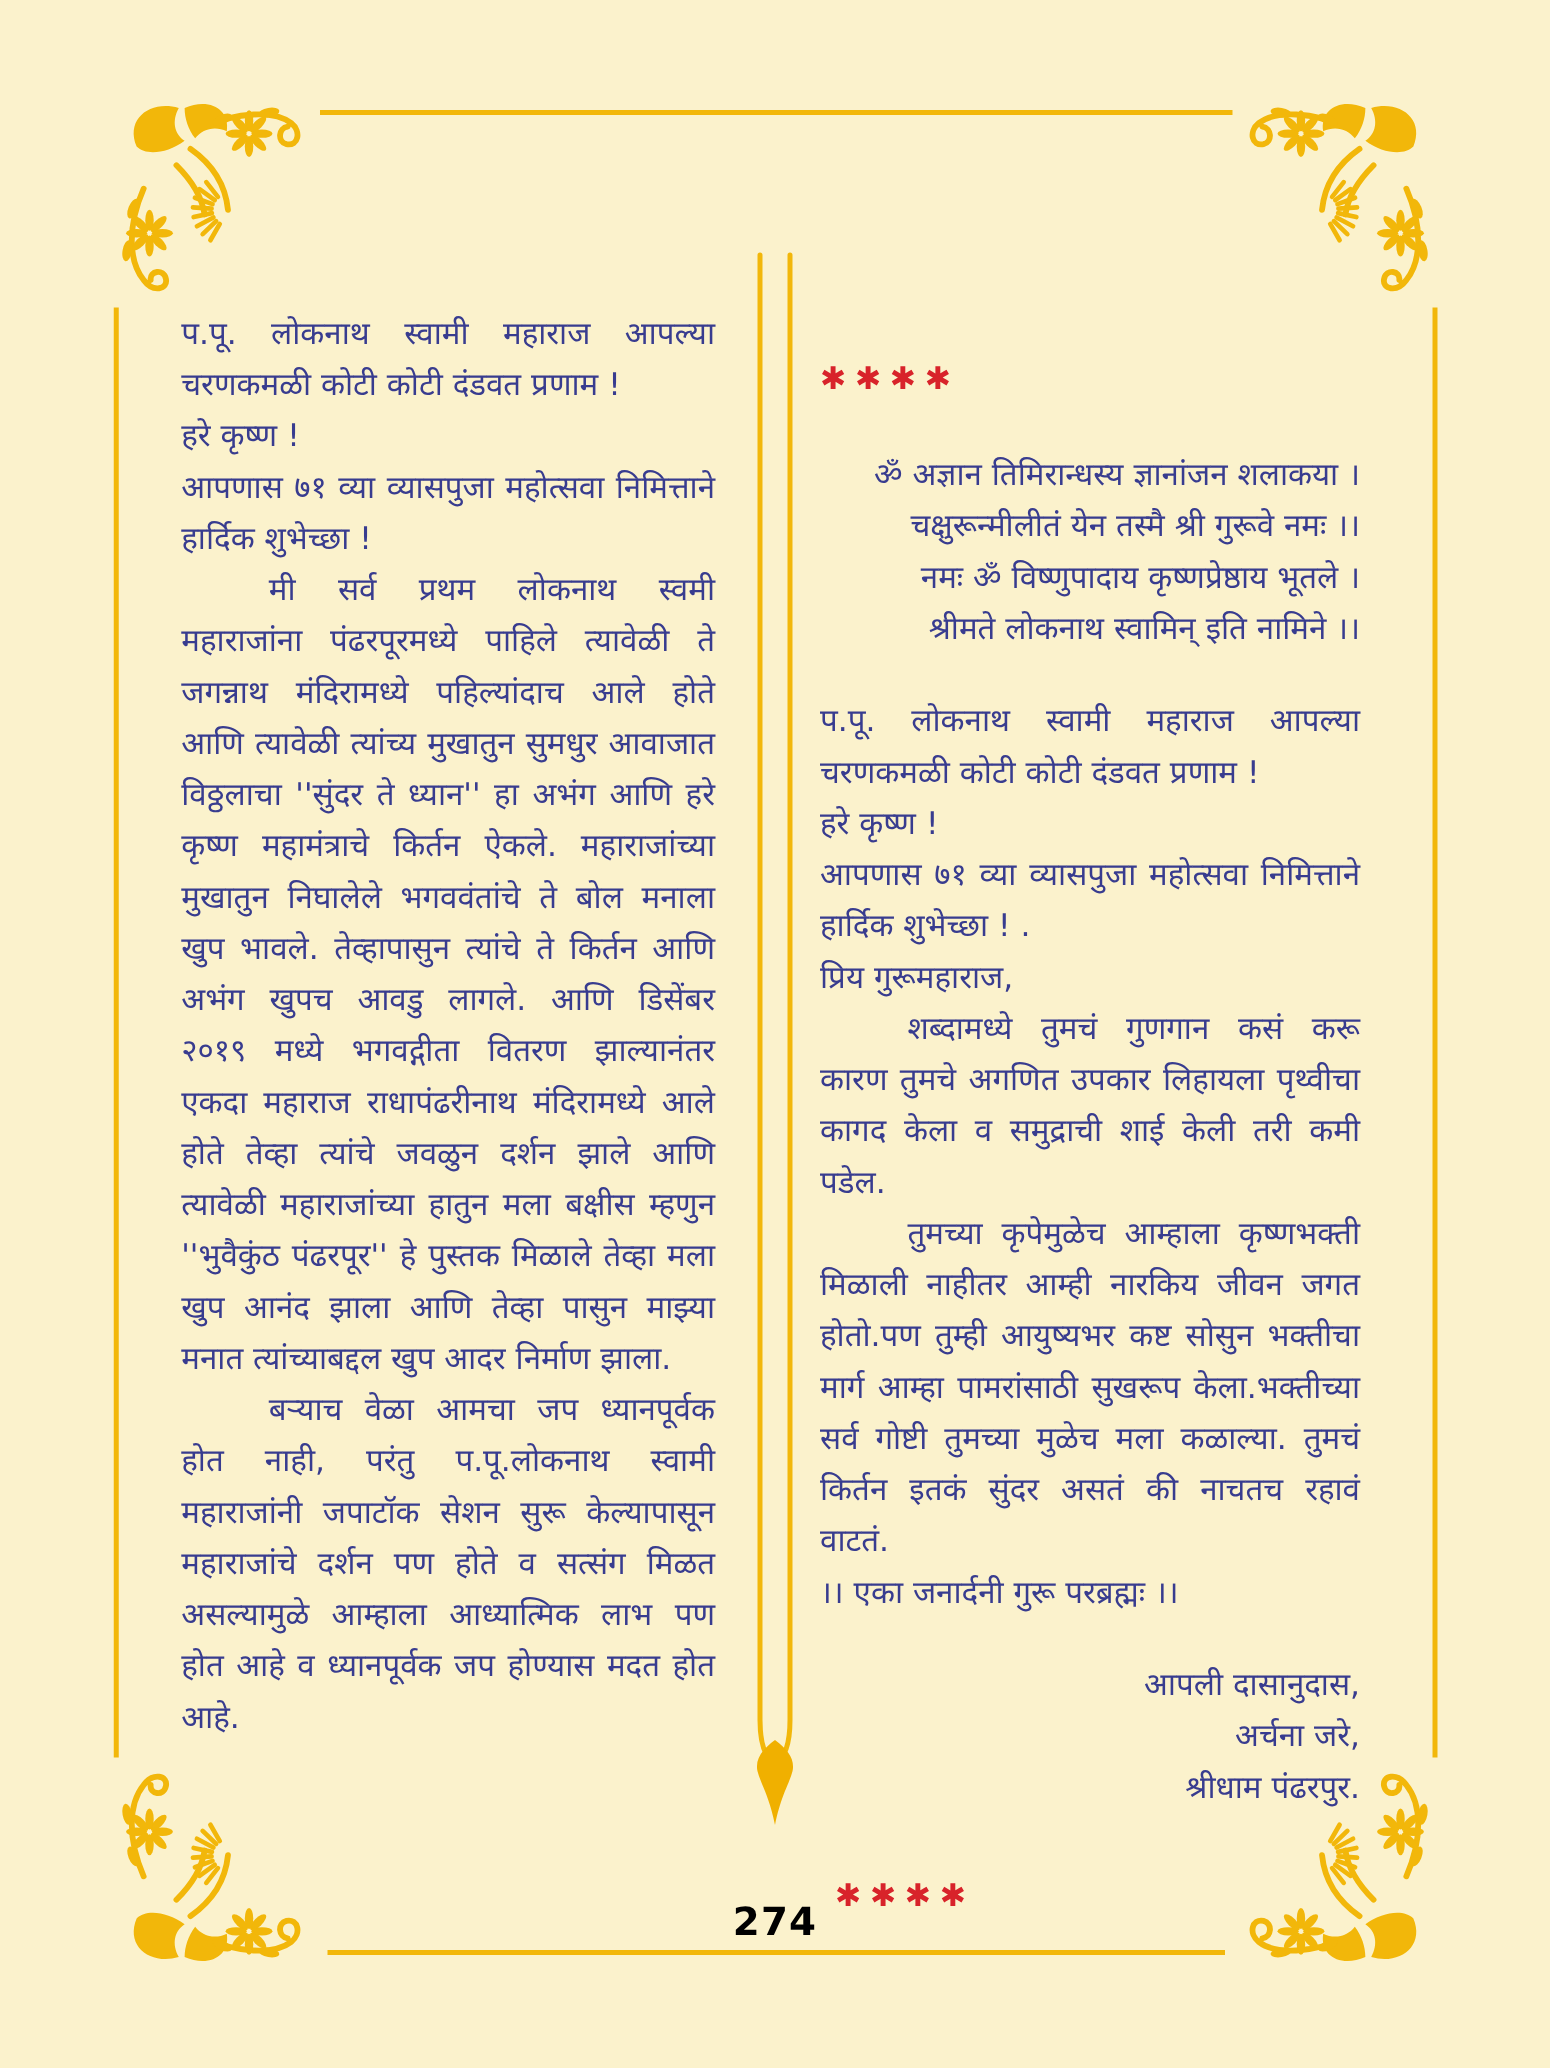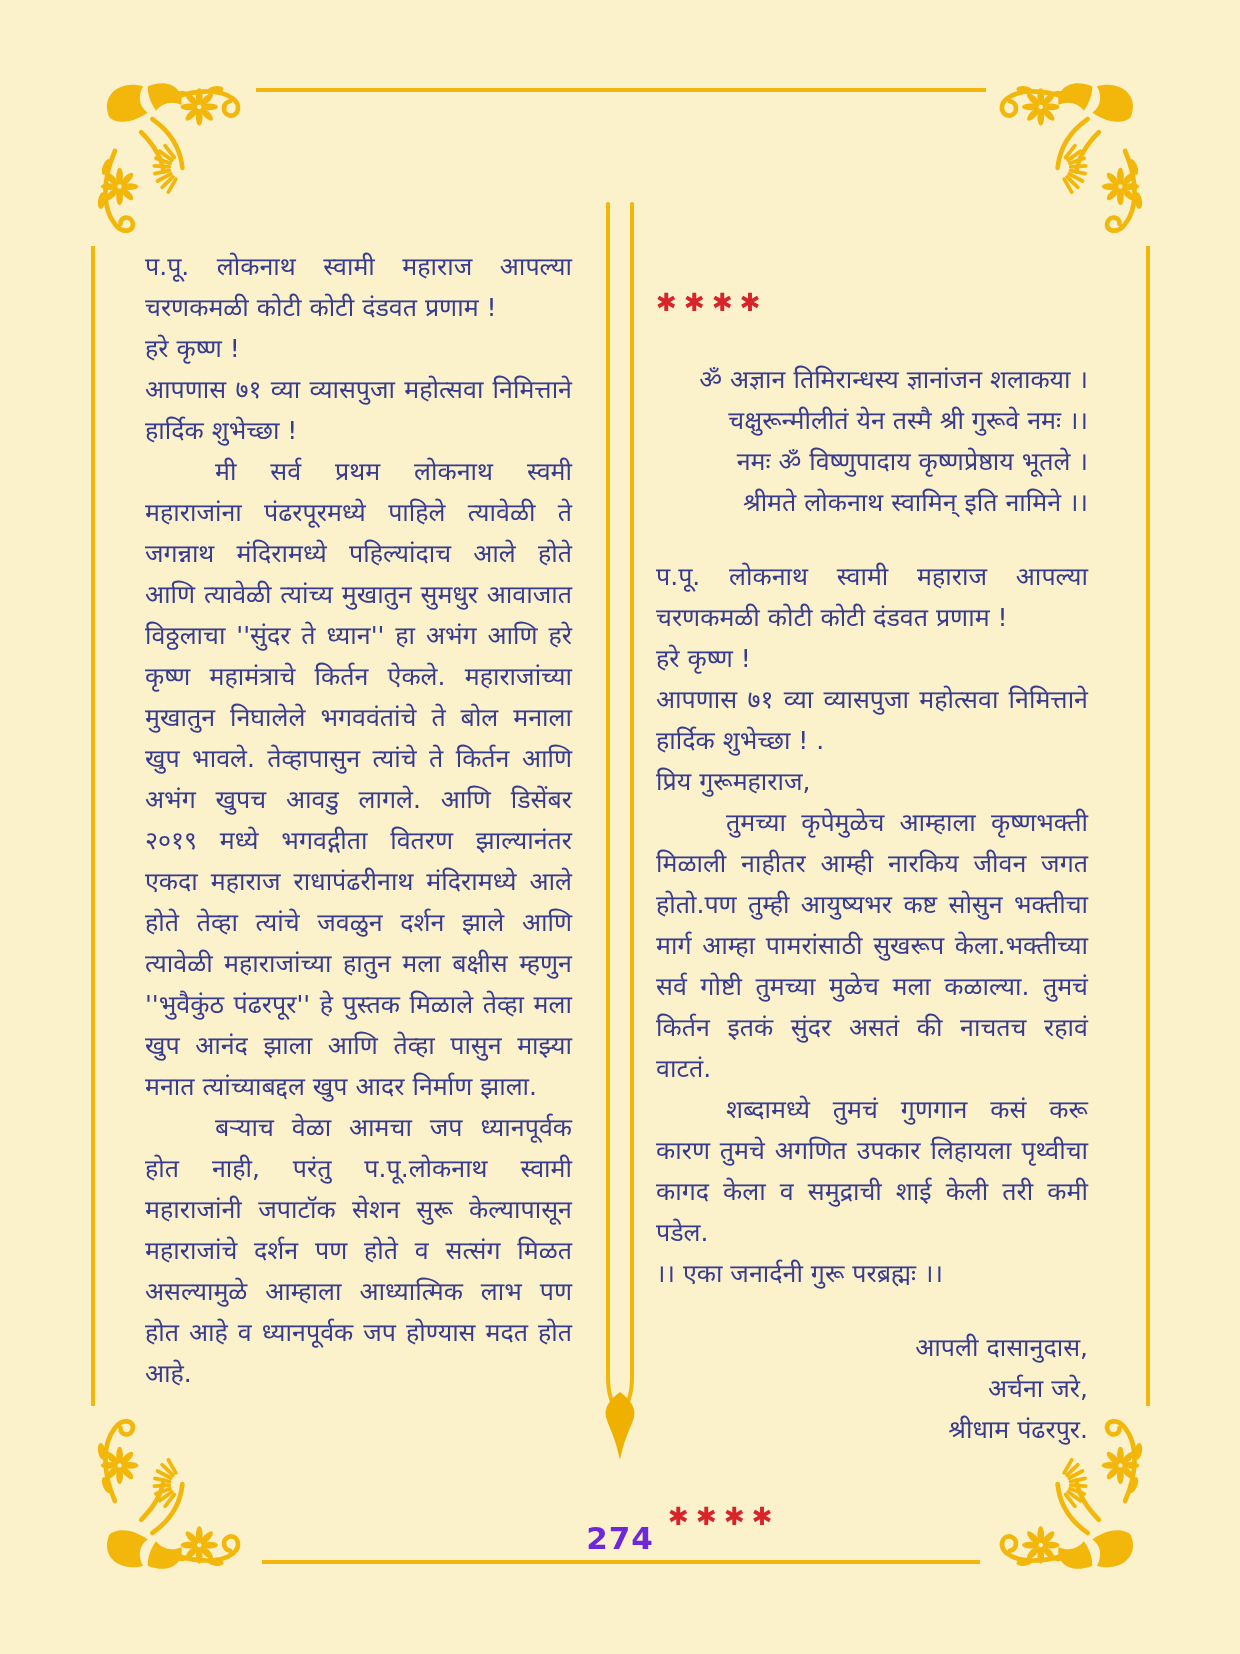--- a/index.html
+++ b/index.html
@@ -45,21 +45,21 @@
     text-align:left;
   }
   .stars.bottom{margin-top:46px;margin-left:12px;}
   .shloka{text-align:right;margin-top:36px;}
   .block-gap{margin-top:33px;}
   .sig{text-align:right;}
   .page-num{
     position:absolute;
     top:1520px;left:0;width:1240px;
     text-align:center;
-    color:#6d28d9;
+    color:#000000;
     font-size:31px;
     font-weight:bold;
     letter-spacing:1px;
   }
 </style>
 </head>
 <body>
 
 <div class="page">
 
@@ -143,22 +143,22 @@
       <p>ॐ अज्ञान तिमिरान्धस्य ज्ञानांजन शलाकया ।</p>
       <p>चक्षुरून्मीलीतं येन तस्मै श्री गुरूवे नमः ।।</p>
       <p>नमः ॐ विष्णुपादाय कृष्णप्रेष्ठाय भूतले ।</p>
       <p>श्रीमते लोकनाथ स्वामिन् इति नामिने ।।</p>
     </div>
     <div class="block-gap">
       <p>प.पू. लोकनाथ स्वामी महाराज आपल्या चरणकमळी कोटी कोटी दंडवत प्रणाम !</p>
       <p>हरे कृष्ण !</p>
       <p>आपणास ७१ व्या व्यासपुजा महोत्सवा निमित्ताने हार्दिक शुभेच्छा ! .</p>
       <p>प्रिय गुरूमहाराज,</p>
+      <p class="indent">शब्दामध्ये तुमचं गुणगान कसं करू कारण तुमचे अगणित उपकार लिहायला पृथ्वीचा कागद केला व समुद्राची शाई केली तरी कमी पडेल.</p>
       <p class="indent">तुमच्या कृपेमुळेच आम्हाला कृष्णभक्ती मिळाली नाहीतर आम्ही नारकिय जीवन जगत होतो.पण तुम्ही आयुष्यभर कष्ट सोसुन भक्तीचा मार्ग आम्हा पामरांसाठी सुखरूप केला.भक्तीच्या सर्व गोष्टी तुमच्या मुळेच मला कळाल्या. तुमचं किर्तन इतकं सुंदर असतं की नाचतच रहावं वाटतं.</p>
-      <p class="indent">शब्दामध्ये तुमचं गुणगान कसं करू कारण तुमचे अगणित उपकार लिहायला पृथ्वीचा कागद केला व समुद्राची शाई केली तरी कमी पडेल.</p>
     </div>
     <p class="block-gap">।। एका जनार्दनी गुरू परब्रह्मः ।।</p>
     <div class="sig block-gap">
       <p>आपली दासानुदास,</p>
       <p>अर्चना जरे,</p>
       <p>श्रीधाम पंढरपुर.</p>
     </div>
     <div class="stars bottom">✱✱✱✱</div>
   </div>
 

